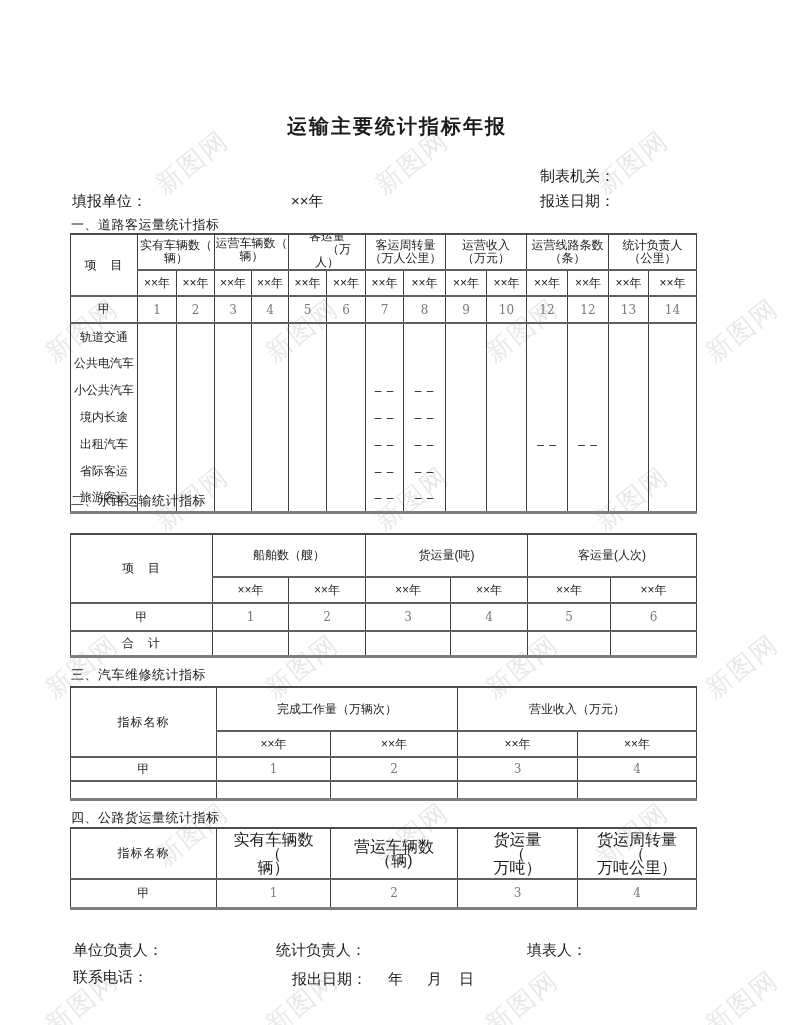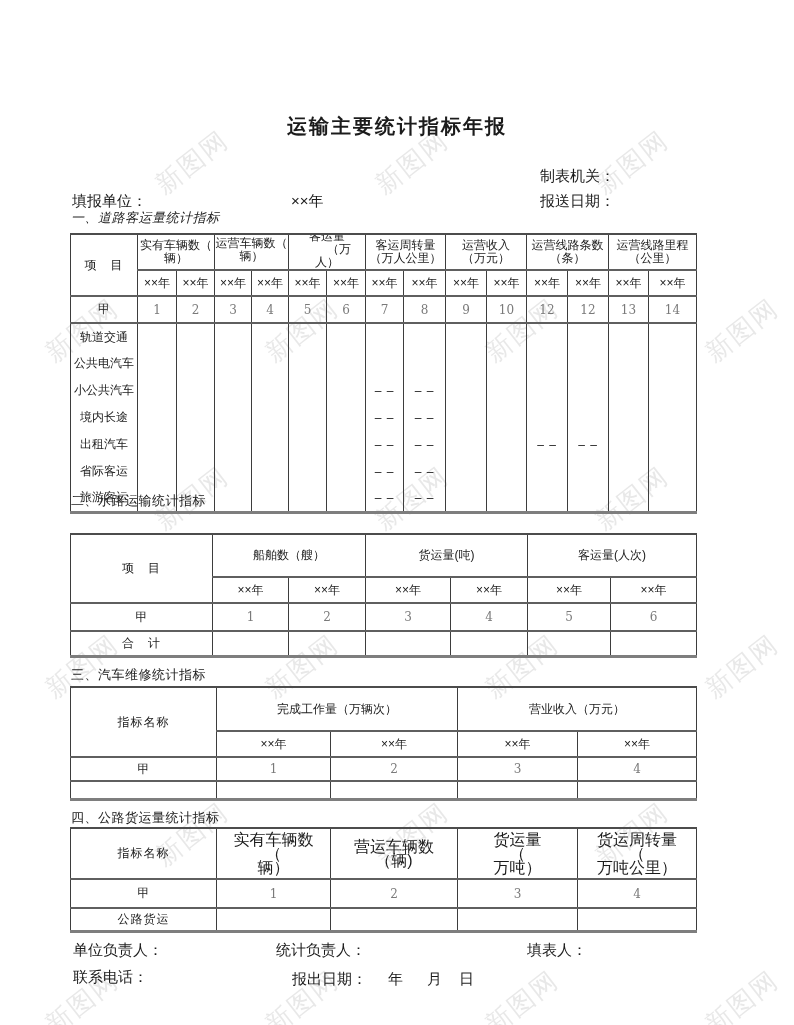--- a/index.html
+++ b/index.html
@@ -55,21 +55,21 @@
       <span class="wm" style="left: 700px; top: 985px;">新图网</span>
     </div>
 
   <div class="title">运输主要统计指标年报</div>
 
   <div class="lbl" style="left:540px;top:168px;">制表机关：</div>
   <div class="lbl" style="left:72px;top:193px;">填报单位：</div>
   <div class="lbl" style="left:291px;top:193px;">××年</div>
   <div class="lbl" style="left:540px;top:193px;">报送日期：</div>
 
-  <div class="sec" style="left:71px;top:209px;font-style:italic;">一、道路客运量统计指标</div>
+  <div class="sec" style="left:71px;top:216px;">一、道路客运量统计指标</div>
   <table class="t" style="left:70px;top:233px;width:626px;">
     <colgroup>
       <col style="width:67px">
         <col style="width:39px">
         <col style="width:38px">
         <col style="width:37px">
       <col style="width:37px">
         <col style="width:38px">
         <col style="width:39px">
         <col style="width:38px">
@@ -103,21 +103,21 @@
           </td>
       <td colspan="2">
             <div class="gh">运营收入
 （万元）</div>
           </td>
       <td colspan="2">
             <div class="gh">运营线路条数
 （条）</div>
           </td>
       <td colspan="2">
-            <div class="gh">运营线路里程
+            <div class="gh">统计负责人
 （公里）</div>
           </td>
     </tr>
     <tr class="hsep" style="height:26px;">
           <td>××年</td>
           <td>××年</td>
           <td>××年</td>
           <td>××年</td>
           <td>××年</td>
           <td>××年</td>
@@ -385,27 +385,20 @@
 万吨公里）</div>
           </td>
     </tr>
     <tr class="hsep" style="height:29px;">
       <td>甲</td>
     <td class="num">1</td>
           <td class="num">2</td>
           <td class="num">3</td>
           <td class="num">4</td>
         </tr>
-    <tr style="height:23px;">
-      <td class="ctr">公路货运</td>
-    <td></td>
-          <td></td>
-          <td></td>
-          <td></td>
-        </tr>
   </tbody>
     </table>
 
   <div class="lbl" style="left:73px;top:942px;">单位负责人：</div>
   <div class="lbl" style="left:276px;top:942px;">统计负责人：</div>
   <div class="lbl" style="left:527px;top:942px;">填表人：</div>
   <div class="lbl" style="left:73px;top:971px;font-family:Liberation Mono, monospace;">联系电话：</div>
   <div class="lbl" style="left:292px;top:971px;">报出日期：</div>
   <div class="lbl" style="left:388px;top:971px;">年</div>
   <div class="lbl" style="left:427px;top:971px;">月</div>

